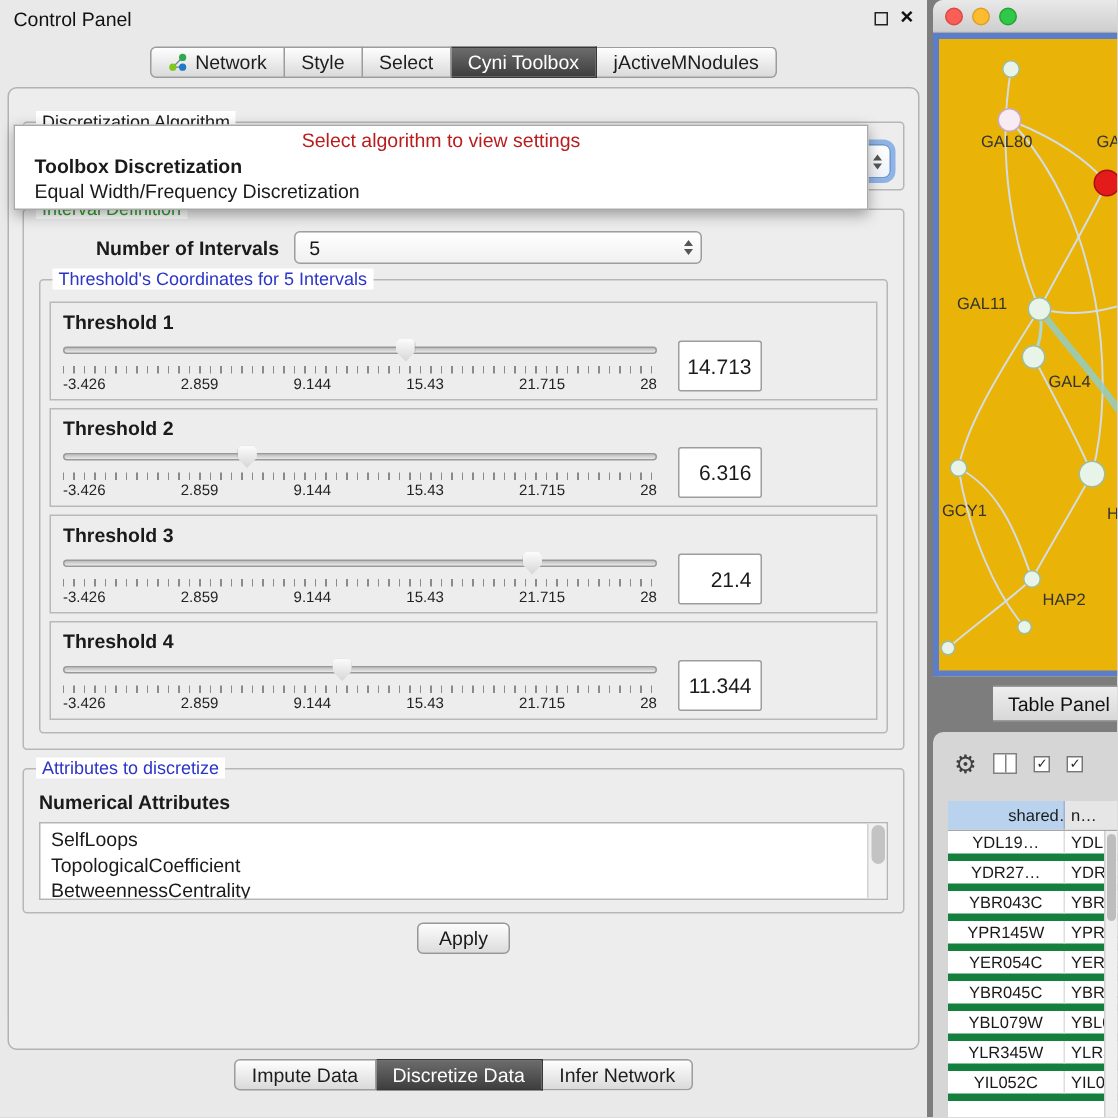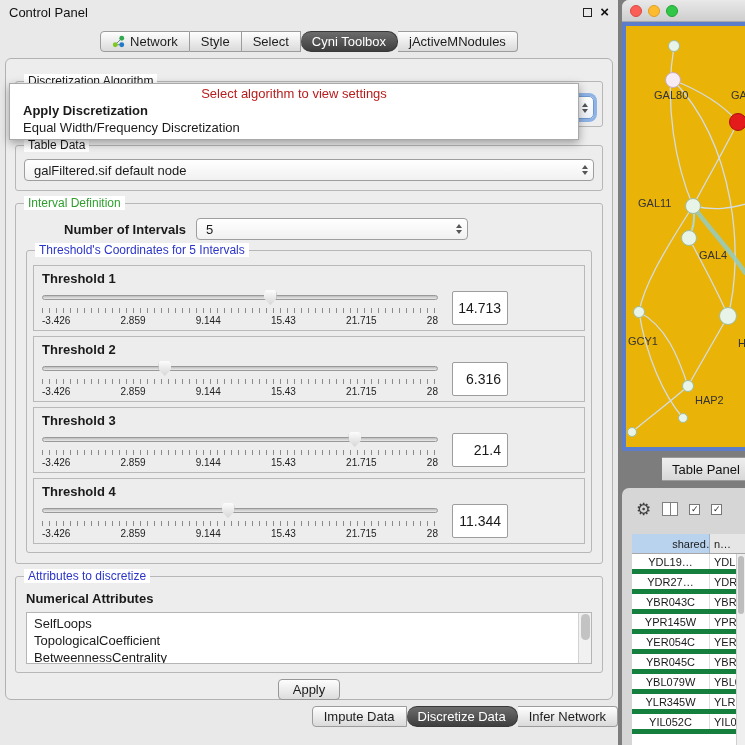--- a/index.html
+++ b/index.html
@@ -14,21 +14,21 @@
   .win-controls { margin-left:auto; display:flex; align-items:center; gap:8px; }
   .float-icon { width:9px; height:9px; border:1.5px solid #222; display:inline-block; }
   .close-icon { font-size:15px; font-weight:bold; color:#111; line-height:10px; }
 
   .tab-strip { position:absolute; left:0; width:618px; top:31px; display:flex; justify-content:center; }
   .seg { display:flex; }
   .seg-btn { height:21px; display:flex; align-items:center; gap:5px; padding:0 11px; font-size:13px;
     background:linear-gradient(#fefefe,#dadada); border:1px solid #9c9c9c; border-left-width:0; color:#1d1d1d; cursor:default; }
   .seg .seg-btn:first-child { border-left-width:1px; border-radius:4px 0 0 4px; }
   .seg .seg-btn:last-child { border-radius:0 4px 4px 0; }
-  .seg-btn.selected { background:linear-gradient(#6c6c6c,#3e3e3e); color:#fff; border-color:#383838;border-radius:10px; }
+  .seg-btn.selected { background:linear-gradient(#6c6c6c,#3e3e3e); color:#fff; border-color:#383838; }
 
   .cp-body { position:absolute; left:5px; top:58px; width:608px; height:642px; background:#ededed;
     border:1px solid #b2b2b2; border-radius:6px; padding:8px 9px; }
 
   .group { position:relative; border:1px solid #b7b7b7; border-radius:3px; }
   .group-legend { position:absolute; top:-8px; left:8px; background:#ffffff; padding:0 4px; font-size:12px; color:#1a1a1a; white-space:nowrap; }
   .legend-green { color:#2f9e2f; }
   .legend-blue { color:#2b35c8; }
 
   .algo-group { margin-top:14px; height:46px; padding:14px 8px 0; }
@@ -75,21 +75,21 @@
   .attrs-subtitle { font-weight:bold; font-size:13px; margin-bottom:6px; }
   .attr-list { position:relative; background:#fff; border:1px solid #b5b5b5; height:52px; overflow:hidden; padding:2px 16px 0 7px; }
   .attr-item { font-size:13px; line-height:17px; white-space:nowrap; }
   .attr-scroll { position:absolute; right:0; top:0; bottom:0; width:13px; background:#f1f1f1; border-left:1px solid #d2d2d2; }
   .attr-thumb { position:absolute; top:1px; left:2px; width:9px; height:26px; background:#c3c3c3; border-radius:5px; }
 
   .apply-row { display:flex; justify-content:center; margin-top:6px; }
   .apply-btn { min-width:62px; height:21px; padding:0 13px; background:linear-gradient(#fdfdfd,#dcdcdc);
     border:1px solid #979797; border-radius:4px; font-size:13px; display:flex; align-items:center; justify-content:center; cursor:default; }
 
-  .bottom-strip { position:absolute; left:0; width:618px; top:706px; display:flex; justify-content:flex-end; }
+  .bottom-strip { position:absolute; left:0; width:618px; top:706px; display:flex; justify-content:center; }
 
   
   .right-col { position:absolute; left:622px; top:0; width:123px; height:745px; }
   .net-window { position:absolute; left:0; top:0; width:123px; height:451px; background:#d8d8d8; border-top-left-radius:7px; }
   .mac-bar { height:22px; display:flex; align-items:center; padding-left:8px; gap:6px;
     background:linear-gradient(#e9e9e9,#cecece); border-top-left-radius:7px; border-bottom:1px solid #a8a8a8; }
   .light { width:12px; height:12px; border-radius:50%; }
   .light.red { background:#f95f57; border:1px solid #dd4840; }
   .light.yellow { background:#fdbc2f; border:1px solid #dd9f26; }
   .light.green { background:#31c748; border:1px solid #22a532; }
@@ -171,34 +171,24 @@
         <div class="algo-combo">
           <span class="stepper">
             <span class="arr-up"></span>
               <span class="arr-dn"></span>
           </span>
         </div>
       </div>
 
       <div class="algo-popup">
         <div class="popup-placeholder">Select algorithm to view settings</div>
-        <div class="popup-opt bold">Apply Discretization</div>
+        <div class="popup-opt bold">Toolbox Discretization</div>
         <div class="popup-opt">Equal Width/Frequency Discretization</div>
       </div>
 
-      <div class="group tabledata-group">
-        <span class="group-legend">Table Data</span>
-        <div class="combo">
-          <span>galFiltered.sif default node</span>
-          <span class="stepper">
-            <span class="arr-up"></span>
-              <span class="arr-dn"></span>
-          </span>
-        </div>
-      </div>
 
       <div class="group interval-group">
         <span class="group-legend legend-green">Interval Definition</span>
 
         <div class="num-row">
           <span class="num-label">Number of Intervals</span>
           <div class="combo num-combo">
             <span>5</span>
             <span class="stepper">
               <span class="arr-up"></span>

